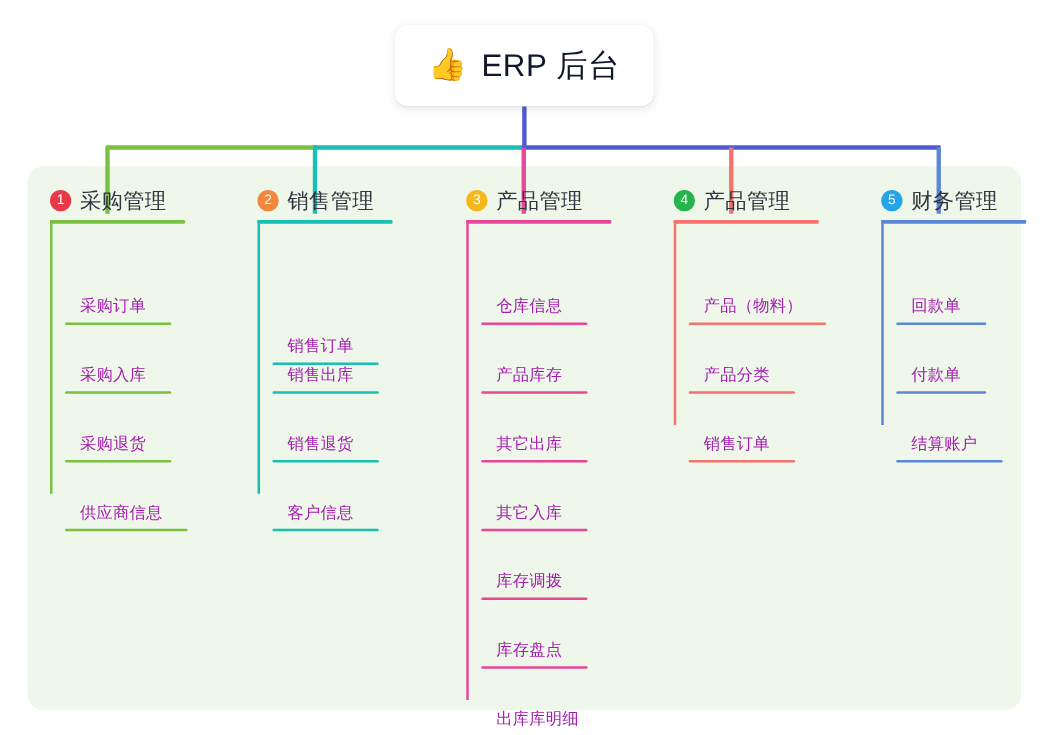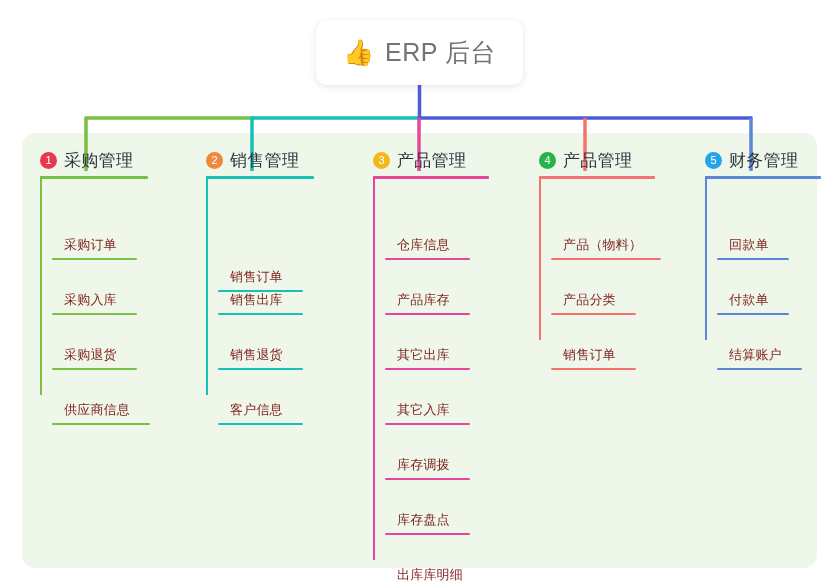--- a/index.html
+++ b/index.html
@@ -39,21 +39,21 @@
     gap: 11px;
     box-sizing: border-box;
   }
   #root-node .thumb {
     font-size: 25px;
     line-height: 1;
     display: block;
   }
   #root-node .root-title {
     font-size: 25px;
-    color: #737373;
+    color: #0f172a;
     letter-spacing: 0.5px;
     white-space: nowrap;
   }
 
   
   #panel {
     position: absolute;
     left: 22px;
     top: 133px;
     width: 795px;
@@ -116,21 +116,21 @@
   }
   .leaf {
     position: absolute;
     height: 30px;
   }
   .leaf-label {
     position: absolute;
     left: 12px;
     bottom: 6px;
     font-size: 13px;
-    color: #7f1d1d;
+    color: #a21caf;
     white-space: nowrap;
     letter-spacing: 0.2px;
   }
   .leaf-rule {
     position: absolute;
     left: 0;
     bottom: 0;
     height: 2px;
     border-radius: 1px;
   }

